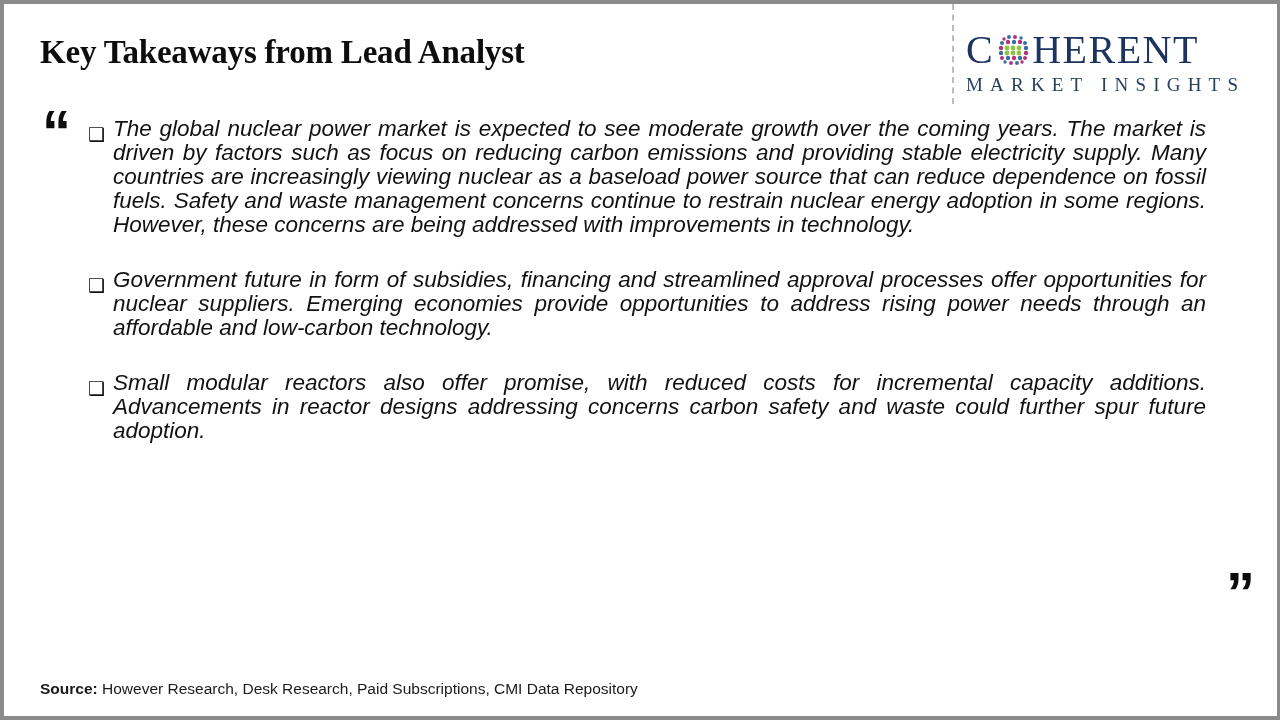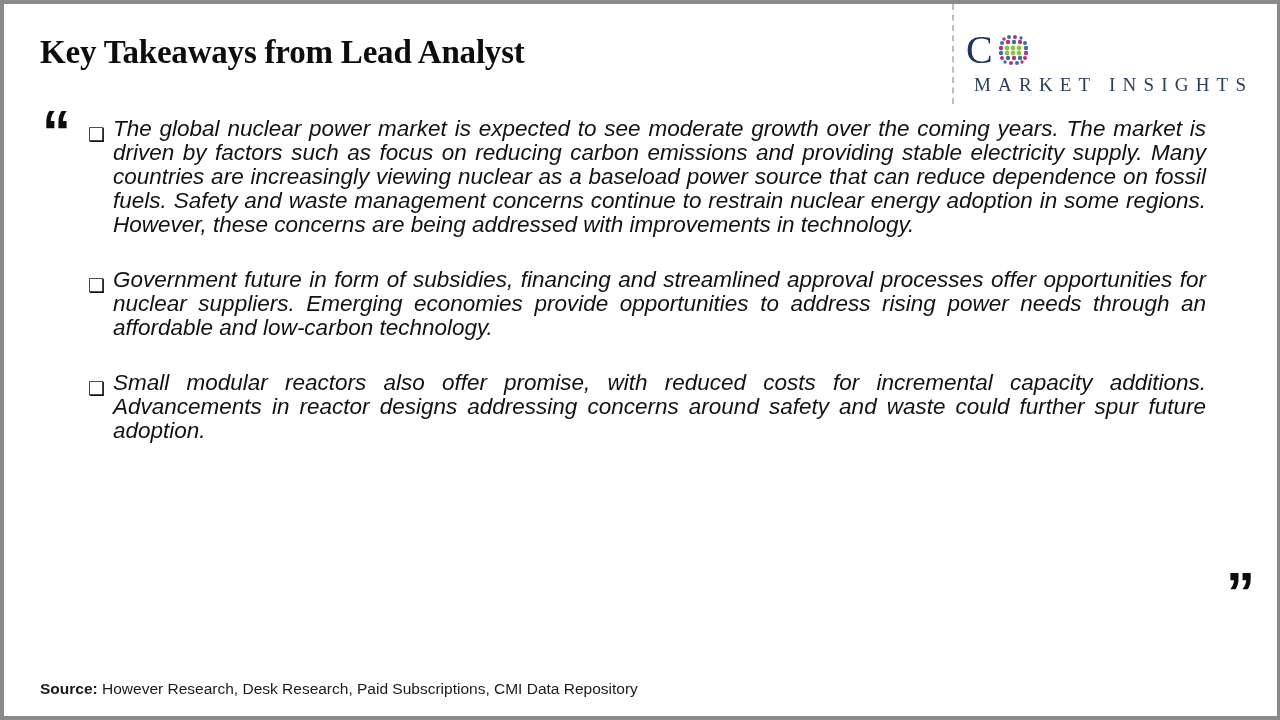--- a/index.html
+++ b/index.html
@@ -80,21 +80,21 @@
     vertical-align: middle;
   }
   .logo-globe svg { display: block; }
   .logo-sub {
     font-family: "Liberation Serif", serif;
     font-size: 19px;
     color: #29405e;
     letter-spacing: 7.2px;
     white-space: nowrap;
     margin-top: 2px;
-    margin-left: 8px;
+    margin-left: 0;
   }
 
   
   .quote-open {
     position: absolute;
     left: 38px;
     top: 98px;
     font-family: "Liberation Sans", sans-serif;
     font-size: 58px;
     font-weight: bold;
@@ -208,20 +208,21 @@
               <circle cx="25" cy="26" r="2.2" fill="#3a6ea5"></circle>
               <circle cx="30" cy="26" r="2.0" fill="#b5337a"></circle>
 
               <circle cx="10" cy="30" r="1.7" fill="#3a6ea5"></circle>
               <circle cx="16" cy="31" r="2.0" fill="#b5337a"></circle>
               <circle cx="22" cy="31" r="2.0" fill="#3a6ea5"></circle>
               <circle cx="27" cy="30" r="1.7" fill="#b5337a"></circle>
             </g>
           </svg>
         </span>
+        <span>HERENT</span>
       </div>
       <div class="logo-sub">MARKET INSIGHTS</div>
     </div>
   </div>
 
   <div class="quote-open">“</div>
   <div class="quote-close">”</div>
 
   <div class="content">
 
@@ -230,21 +231,21 @@
       <div class="bullet-text">The global nuclear power market is expected to see moderate growth over the coming years. The market is driven by factors such as focus on reducing carbon emissions and providing stable electricity supply. Many countries are increasingly viewing nuclear as a baseload power source that can reduce dependence on fossil fuels. Safety and waste management concerns continue to restrain nuclear energy adoption in some regions. However, these concerns are being addressed with improvements in technology.</div>
     </div>
 
     <div class="bullet-row">
       <div class="bullet-marker">❑</div>
       <div class="bullet-text">Government future in form of subsidies, financing and streamlined approval processes offer opportunities for nuclear suppliers. Emerging economies provide opportunities to address rising power needs through an affordable and low-carbon technology.</div>
     </div>
 
     <div class="bullet-row">
       <div class="bullet-marker">❑</div>
-      <div class="bullet-text">Small modular reactors also offer promise, with reduced costs for incremental capacity additions. Advancements in reactor designs addressing concerns around safety and waste could further spur future adoption.</div>
+      <div class="bullet-text">Small modular reactors also offer promise, with reduced costs for incremental capacity additions. Advancements in reactor designs addressing concerns carbon safety and waste could further spur future adoption.</div>
     </div>
 
   </div>
 
   <div class="footer">
     <b>Source:</b>
     <span> However Research, Desk Research, Paid Subscriptions, CMI Data Repository</span>
   </div>
 
 </div>

